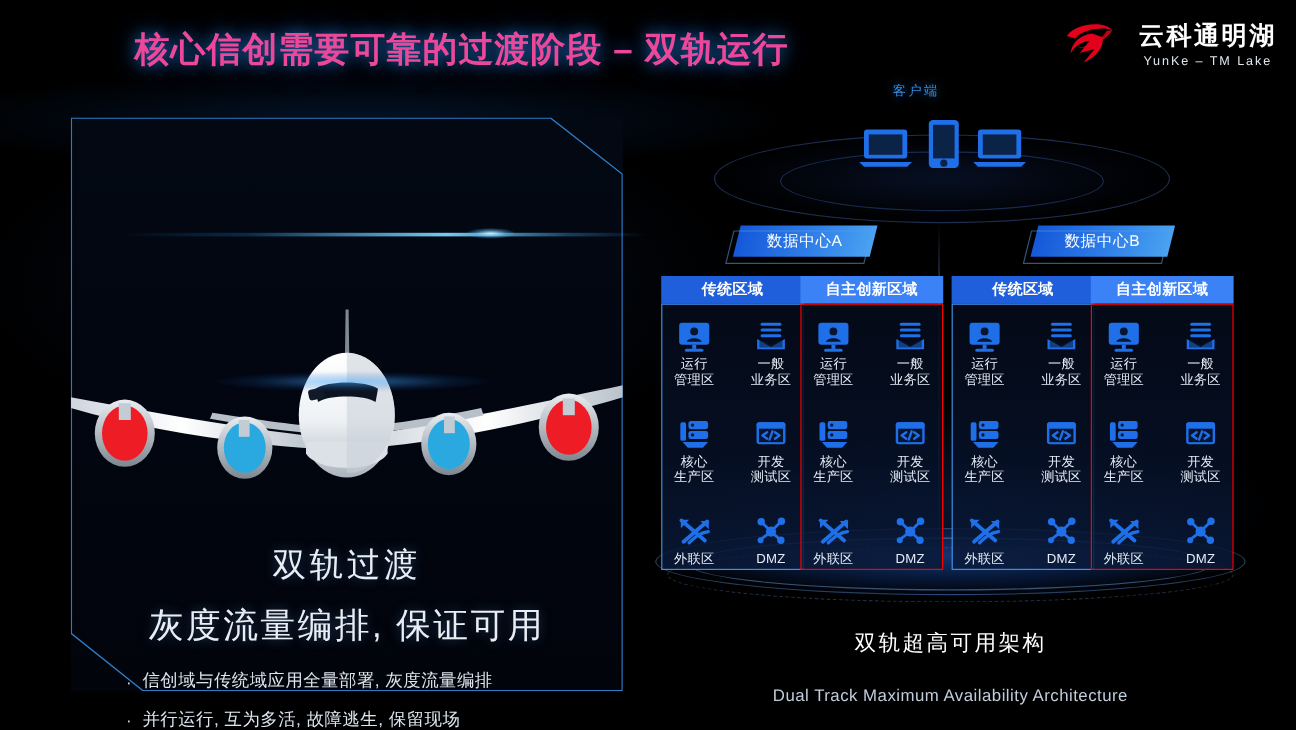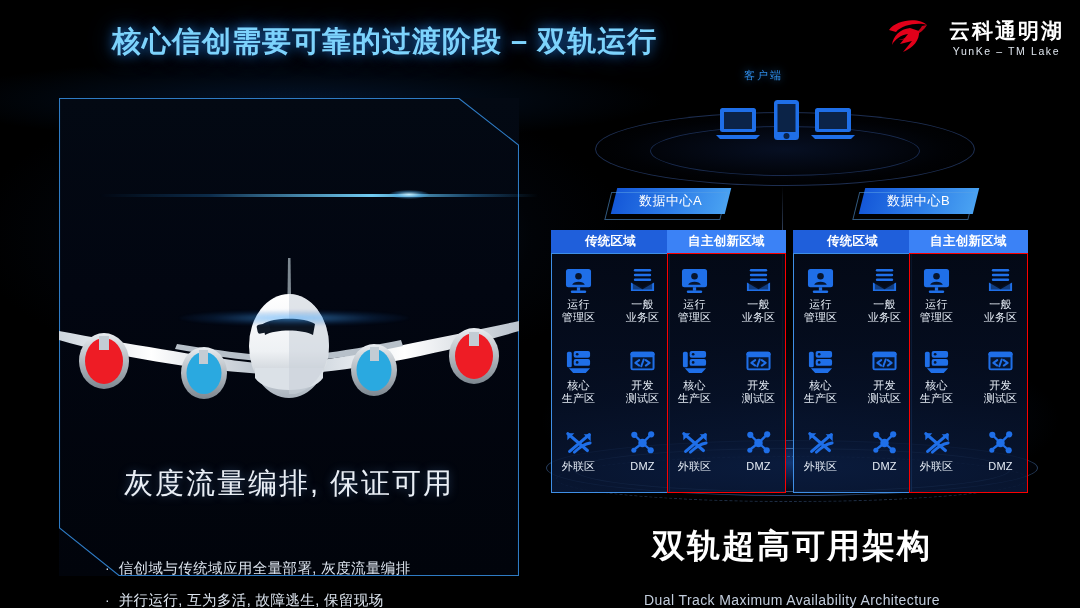--- a/index.html
+++ b/index.html
@@ -16,21 +16,21 @@
       radial-gradient(ellipse 420px 190px at 300px 235px, rgba(18,54,110,.55) 0%, rgba(6,18,40,.18) 55%, rgba(0,0,0,0) 78%),
       radial-gradient(ellipse 360px 120px at 800px 420px, rgba(14,48,104,.45) 0%, rgba(0,0,0,0) 72%),
       radial-gradient(ellipse 520px 60px at 300px 100px, rgba(10,60,130,.30) 0%, rgba(0,0,0,0) 70%);
     pointer-events:none;
   }
 
   
   .page-title {
     position:absolute; left:112px; top:22px;
     font-size:29px; font-weight:bold; letter-spacing:1px;
-    color:#7dd3fc;
+    color:#ec4899;
     text-shadow:0 0 12px rgba(40,130,230,.75), 0 0 26px rgba(30,110,220,.45);
     white-space:nowrap;
   }
   .logo { position:absolute; right:16px; top:18px; display:flex; align-items:center; gap:19px; }
   .logo-mark { width:44px; height:40px; position:relative; flex:0 0 auto; }
   .logo-text { display:flex; flex-direction:column; align-items:center; line-height:1; }
   .logo-cn { font-size:21px; font-weight:bold; color:#fff; letter-spacing:2px; }
   .logo-en { font-size:10.5px; color:#dfe6ee; letter-spacing:1.6px; margin-top:5px; }
 
   
@@ -102,21 +102,21 @@
   .zone {
     position:absolute; top:230px; width:119px;
   }
   .zone-head {
     height:23px; display:flex; align-items:center; justify-content:center;
     font-size:12.5px; font-weight:bold; color:#fff; letter-spacing:.3px;
   }
   .zone-head.blue { background:#1f5fdb; }
   .zone-head.red  { background:#3b82f6; }
   .zone-body {
-    border:1.6px solid; padding:11px 6px 19px;
+    border:1.6px solid; padding:11px 6px 1px;
     background:linear-gradient(180deg, rgba(4,10,24,.92) 0%, rgba(6,16,38,.88) 60%, rgba(10,26,58,.85) 100%);
     display:grid; grid-template-columns:1fr 1fr; row-gap:7px; column-gap:2px;gap:23px;
   }
   .zone-body.blue { border-color:#3f8fe6; }
   .zone-body.red  { border-color:#fc0000; }
   .cell { display:flex; flex-direction:column; align-items:center; }
   .cell .ico { height:29px; display:flex; align-items:flex-end; justify-content:center; }
   .cell .cap { margin-top:4px; font-size:11px; color:#e6edf6; line-height:12.5px; text-align:center; letter-spacing:.2px; }
   .cell .cap span { display:block; }
 
@@ -131,21 +131,21 @@
   .stage .e2 {
     position:absolute; left:28px; top:8px; width:436px; height:44px; border-radius:50%;
     border:1px solid rgba(120,175,240,.45);
   }
   .stage .e3 {
     position:absolute; left:10px; top:16px; width:472px; height:46px; border-radius:50%;
     border:1px dashed rgba(100,150,220,.30);
   }
 
   .arch-title { position:absolute; left:546px; top:524px; width:492px; text-align:center; }
-  .arch-cn { font-size:33px; font-weight:bold; color:#fff; letter-spacing:2px; }
+  .arch-cn { font-size:18px; font-weight:normal; color:#fff; letter-spacing:2px; }
   .arch-en { font-size:14px; color:#c2cddc; letter-spacing:.4px; margin-top:23px; }
 </style>
 </head>
 <body>
 
 <div class="bg-glow"></div>
 
 <div class="page-title">核心信创需要可靠的过渡阶段 – 双轨运行</div>
 
 <div class="logo">
@@ -225,20 +225,21 @@
 
       <rect x="40" y="118" width="10" height="14" fill="#c3ccd4"></rect>
       <rect x="140" y="132" width="9" height="14" fill="#c3ccd4"></rect>
       <rect x="311" y="129" width="9" height="14" fill="#c3ccd4"></rect>
       <rect x="410" y="114" width="10" height="14" fill="#c3ccd4"></rect>
     </svg>
   </div>
   <div class="plane-shadow"></div>
 
   <div class="left-head">
+    <div class="l1">双轨过渡</div>
     <div class="l2">灰度流量编排, 保证可用</div>
   </div>
 
   <div class="bullets">
     <div class="bullet">
       <span class="dot">·</span>
       <span class="txt">信创域与传统域应用全量部署, 灰度流量编排</span>
     </div>
     <div class="bullet">
       <span class="dot">·</span>

